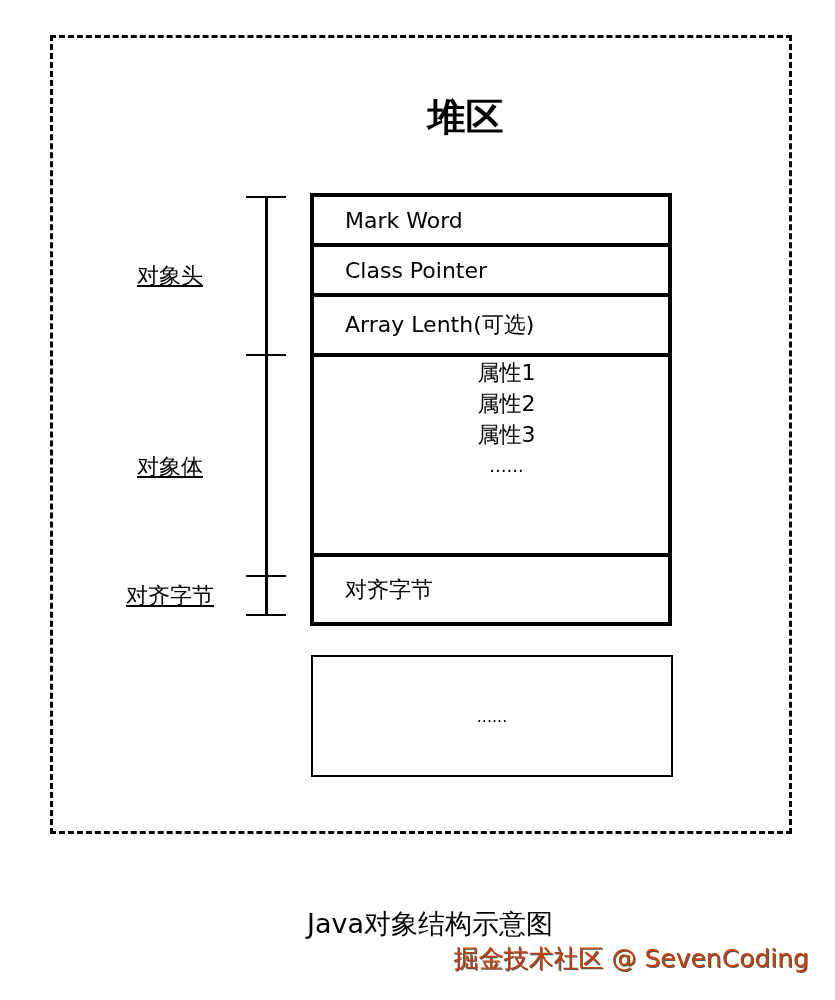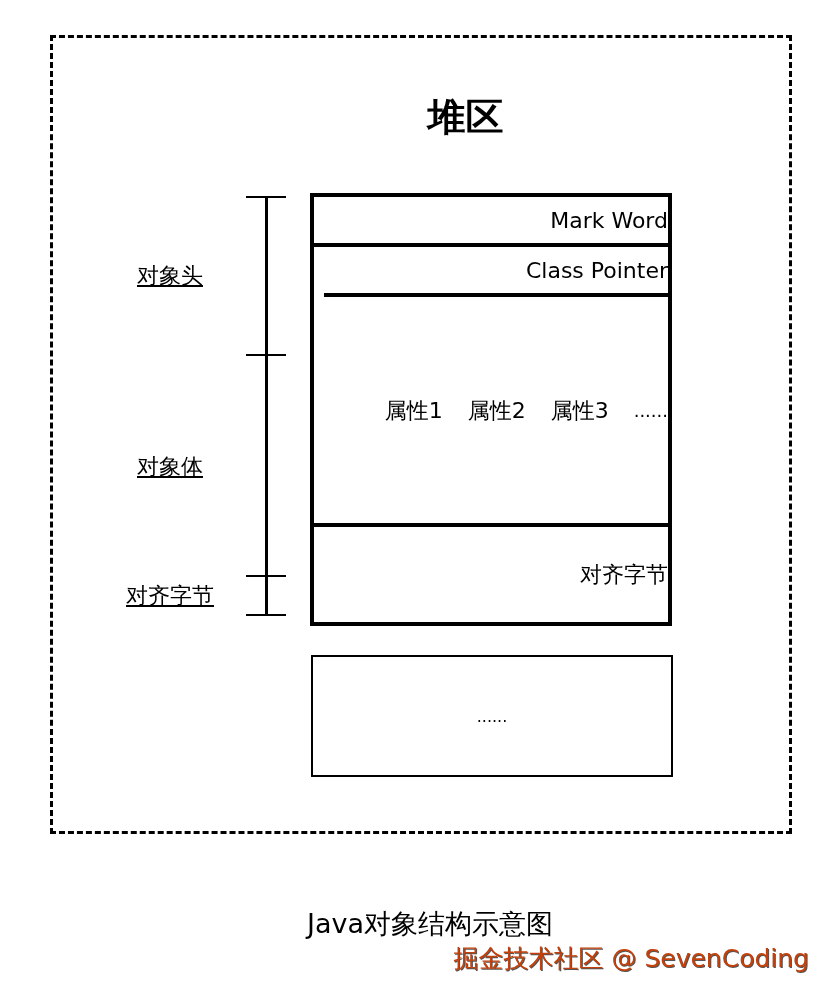--- a/index.html
+++ b/index.html
@@ -14,28 +14,28 @@
       left: 0; width: 835px; top: 92px; text-align: center;
       font-size: 38px; font-weight: bold; font-family: "DejaVu Sans", sans-serif; margin-left: 48px;
     }
     .obj {
       left: 310px; top: 193px; width: 362px; height: 433px;
       box-sizing: border-box; border: 4px solid #000;
       display: flex; flex-direction: column;
     }
     .cell {
       box-sizing: border-box; border-bottom: 4px solid #000;
-      display: flex; align-items: center; justify-content: flex-end;
-      font-size: 22px; text-align: center; font-family: "DejaVu Sans", sans-serif;
+      display: flex; align-items: center; justify-content: flex-start;
+      font-size: 22px; text-align: center; font-family: "DejaVu Sans", sans-serif; padding-left: 31px;
     }
     .cell:last-child { border-bottom: none; }
     .c-mark { height: 50px; }
-    .c-class { height: 50px; margin-left: 10px; }
+    .c-class { height: 50px; }
     .c-array { height: 60px; }
-    .c-body { height: 230px; flex-direction: row; line-height: 31px; gap: 25px; }
+    .c-body { height: 200px; flex-direction: column; line-height: 31px; }
     .c-pad { flex: 1; }
     .more {
       left: 311px; top: 655px; width: 362px; height: 122px;
       box-sizing: border-box; border: 2px solid #000;
       display: flex; align-items: center; justify-content: center;
       font-size: 16px; font-family: "DejaVu Sans", sans-serif;
     }
     .bracket-v { left: 265px; width: 3px; background: #000; }
     .bracket-h { left: 246px; width: 40px; height: 2px; background: #000; }
     .side-label {
@@ -67,20 +67,23 @@
 <div class="abs side-label" style="left:100px;top:452px;">对象体</div>
 <div class="abs side-label" style="left:100px;top:581px;">对齐字节</div>
 
 <div class="abs obj">
   <div class="cell c-mark">
     <span>Mark Word</span>
   </div>
   <div class="cell c-class">
     <span>Class Pointer</span>
   </div>
+  <div class="cell c-array">
+    <span>Array Lenth(可选)</span>
+  </div>
   <div class="cell c-body">
     <span>属性1</span>
     <span>属性2</span>
     <span>属性3</span>
     <span style="font-size:18px;">......</span>
   </div>
   <div class="cell c-pad">
     <span>对齐字节</span>
   </div>
 </div>

